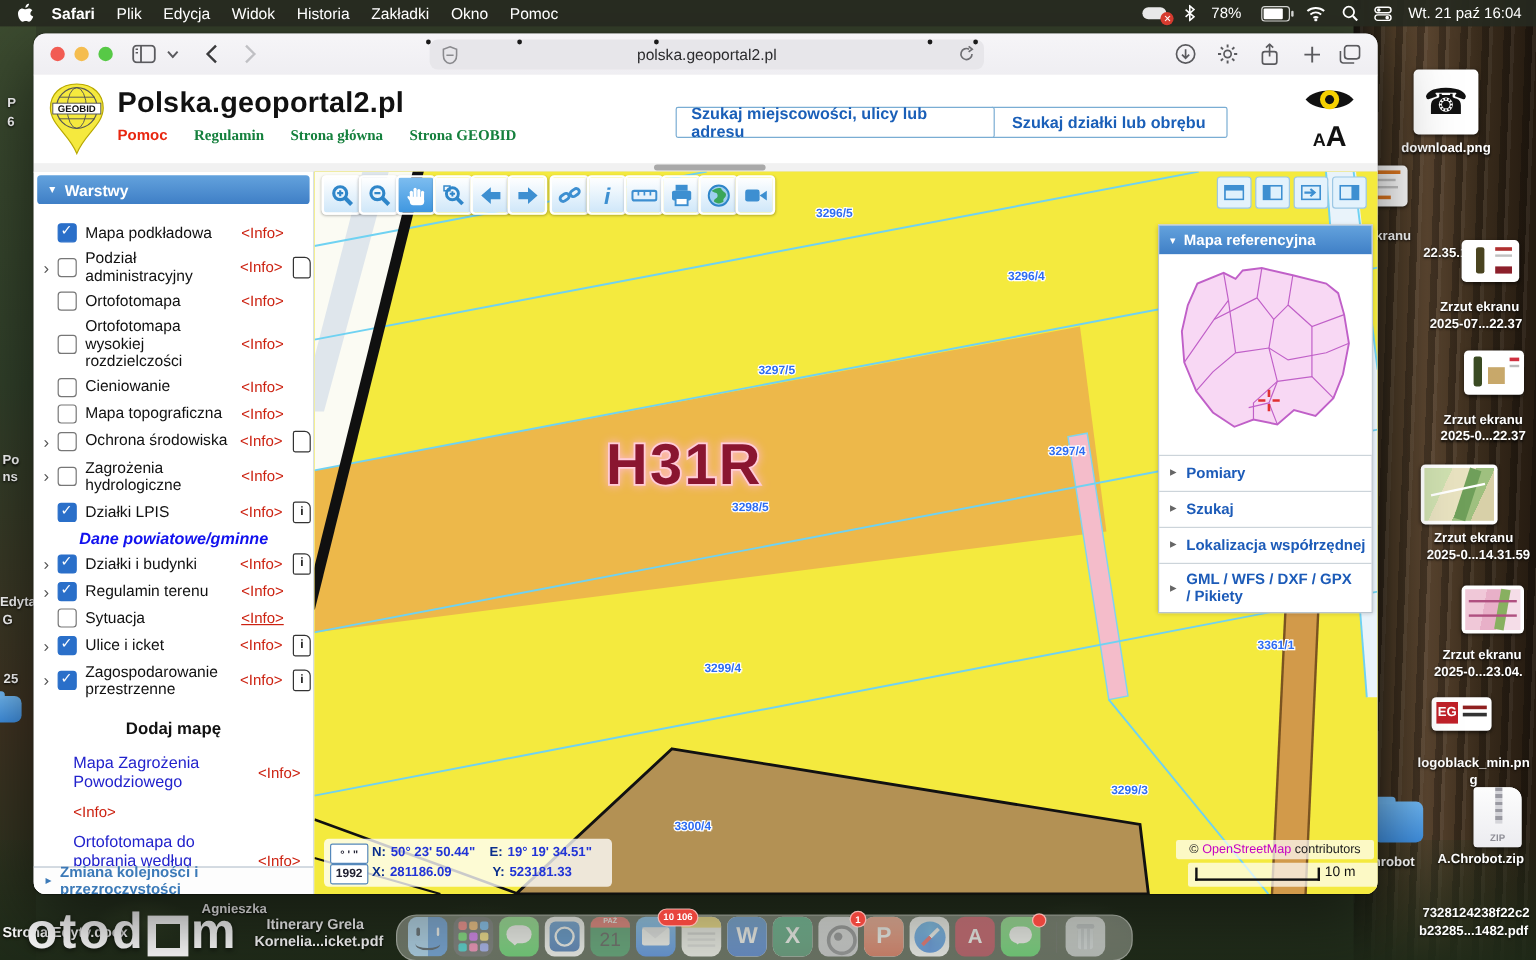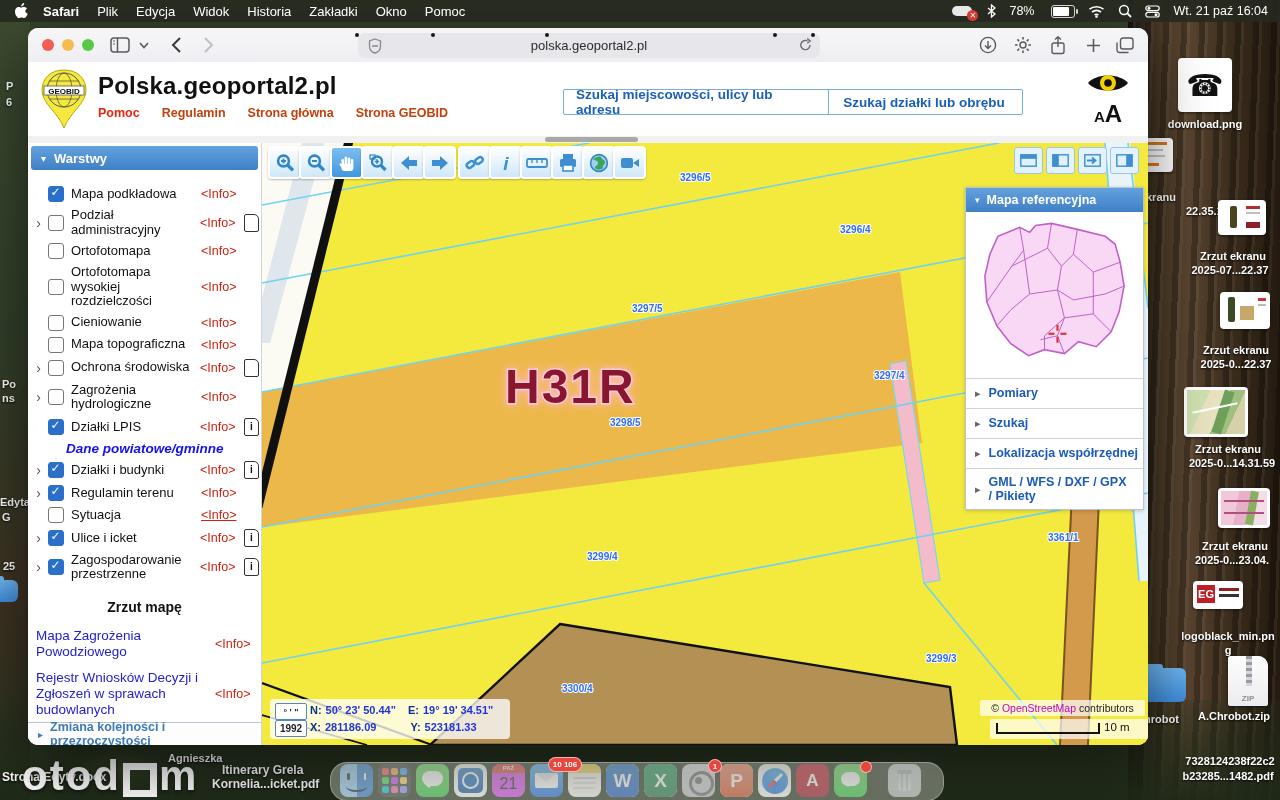--- a/index.html
+++ b/index.html
@@ -47,21 +47,21 @@
   #urlfield{left:330px;top:5px;width:462px;height:25px;background:#e7e6ea;border-radius:7px;
     display:flex;align-items:center;justify-content:center;font-size:13px;color:#2c2c2e;}
   #urlshield{position:absolute;left:10px;top:5px;}
   #urlreload{position:absolute;right:8px;top:5px;}
   
   #siteheader{left:0;top:34px;width:1120px;height:74px;background:#fff;}
   #geobidlogo{left:10px;top:6px;width:52px;height:62px;}
   #sitetitle{left:70px;top:10px;font-size:24px;font-weight:bold;color:#111;letter-spacing:.2px;}
   #sitelinks{left:70px;top:44px;display:flex;gap:22px;font-size:12.5px;font-weight:bold;}
   #sitelinks .red{color:#e8260f;}
-  #sitelinks .mag{color:#c2410c;}
+  #sitelinks .mag{color:#15803d;font-family:Liberation Serif, serif;}
   .searchbtn{top:27px;height:24px;border:1px solid #7aadd3;background:#fff;border-radius:2px;
     color:#1a5fb8;font-weight:bold;font-size:13.5px;display:flex;align-items:center;justify-content:center;padding:0 12px;}
   #eyeA{left:1052px;top:8px;width:56px;height:58px;text-align:center;}
   
   #hscroll{left:0;top:108px;width:1120px;height:7px;background:#f1f1f1;border-bottom:1px solid #d8d8d8;}
   #hthumb{left:517px;top:1px;width:93px;height:5px;background:#a9a9a9;border-radius:3px;}
   
   #sidebar{left:0;top:115px;width:233px;height:602px;background:#fff;border-right:1px solid #cfd6dd;font-size:13px;}
   #layershdr{left:3px;top:3px;width:227px;height:24px;border-radius:3px;
     background:linear-gradient(#63a2dd,#3f7fc6);color:#fff;font-weight:bold;
@@ -75,21 +75,21 @@
   .cb.on:after{content:"✓";position:absolute;left:1.5px;top:-2px;color:#fff;font-size:12px;font-weight:bold;}
   .slabel{flex:1;color:#111;line-height:1.12;}
   .sinfo{color:#cc2211;width:42px;text-align:left;flex:0 0 42px;font-size:12.5px;}
   .sinfo.u{text-decoration:underline;}
   .doc{width:13px;height:16px;border:1.5px solid #333;border-radius:2px 5px 2px 2px;flex:0 0 13px;margin-left:2px;
     position:relative;background:#fff;font-size:10px;text-align:center;line-height:15px;font-weight:bold;color:#111;}
   .docspacer{flex:0 0 16px;}
   #sectionlbl{color:#1111ee;font-weight:bold;font-style:italic;padding:2px 0 2px 38px;font-size:13.5px;}
   #addmap{left:0;top:0;width:233px;text-align:left;}
   #addmaptitle{font-weight:bold;color:#111;text-align:center;padding:14px 0 8px 0;font-size:14px;}
-  .amrow{display:flex;align-items:center;padding:5px 4px 5px 8px;}
+  .amrow{display:flex;align-items:center;padding:5px 4px 5px 8px;margin-left:25px;}
   .amlink{flex:1;color:#2222cc;font-size:13.5px;line-height:1.18;}
   #sbfooter{left:0;bottom:0;width:233px;height:23px;border-top:1px solid #b8c4d0;background:#fdfdfd;
     color:#3c7ab8;font-weight:bold;font-size:12.5px;display:flex;align-items:center;gap:7px;padding-left:10px;box-sizing:border-box;}
   
   #maparea{left:234px;top:115px;width:886px;height:602px;background:#f4ea3e;overflow:hidden;}
   .mtbtn{top:3px;width:29px;height:29px;border:2px solid #fff;border-radius:4px;
     background:linear-gradient(#ffffff,#cfe7f9);box-shadow:0 1px 2px rgba(0,0,0,.25);
     display:flex;align-items:center;justify-content:center;}
   .mtbtn.active{background:linear-gradient(#7dbdf0,#3f97e0);}
   .laybtn{top:4px;width:27px;height:25px;border:1px solid #9cc7e4;border-radius:3px;
@@ -516,27 +516,26 @@
       </div>
       <div class="srow">
         <span class="chev">›</span>
         <span class="cb on"></span>
         <span class="slabel">Zagospodarowanie przestrzenne</span>
         <span class="sinfo">&lt;Info&gt;</span>
         <span class="doc">i</span>
       </div>
 
       <div id="addmap">
-        <div id="addmaptitle">Zrzut mapę</div>
+        <div id="addmaptitle">Dodaj mapę</div>
         <div class="amrow">
           <span class="amlink">Mapa Zagrożenia Powodziowego</span>
           <span class="sinfo">&lt;Info&gt;</span>
         </div>
         <div class="amrow">
-          <span class="amlink">Rejestr Wniosków Decyzji i Zgłoszeń w sprawach budowlanych</span>
           <span class="sinfo">&lt;Info&gt;</span>
         </div>
         <div class="amrow">
           <span class="amlink">Ortofotomapa do pobrania według aktualności</span>
           <span class="sinfo">&lt;Info&gt;</span>
         </div>
       </div>
     </div>
     <div id="sbfooter" class="abs">
       <span style="font-size:10px;">▸</span>
@@ -814,21 +813,21 @@
   <div style="position:absolute;left:6px;top:7px;width:21px;height:15px;background:#fff;border-radius:8px;"></div>
   <div style="position:absolute;left:9px;top:20px;width:0;height:0;border:4px solid transparent;border-top-color:#fff;"></div>
 </div>
 <div class="ddot" style="left:431px;"></div>
 
 <div class="dicon" style="left:454px;top:764px;background:#fff;">
   <div style="position:absolute;left:4px;top:4px;width:25px;height:25px;background:linear-gradient(#2b7cd3,#0f4fa8);border-radius:5px;"></div>
   <div style="position:absolute;left:8px;top:8px;width:13px;height:13px;background:#1266c0;border:2.5px solid #fff;border-radius:50%;color:#fff;"></div>
 </div>
 
-<div class="dicon" style="left:492px;top:764px;background:#d946ef;">
+<div class="dicon" style="left:492px;top:764px;background:#15803d;">
   <div style="width:100%;height:9px;background:#e8453c;color:#fff;font-size:6px;font-weight:bold;text-align:center;line-height:9px;">PAŹ</div>
   <div style="width:100%;text-align:center;font-size:16px;color:#222;line-height:22px;">21</div>
 </div>
 
 <div class="dicon" style="left:530px;top:764px;background:linear-gradient(#59b6f8,#1668e3);">
   <div style="position:absolute;left:5px;top:9px;width:23px;height:15px;background:#fff;border-radius:2px;"></div>
   <div style="position:absolute;left:5px;top:9px;width:0;height:0;border-left:11.5px solid transparent;border-right:11.5px solid transparent;border-top:9px solid #e8e8ee;"></div>
 </div>
 <div class="dbadge" style="left:548px;top:757px;width:32px;height:13px;">10 106</div>
 <div class="ddot" style="left:545px;"></div>

